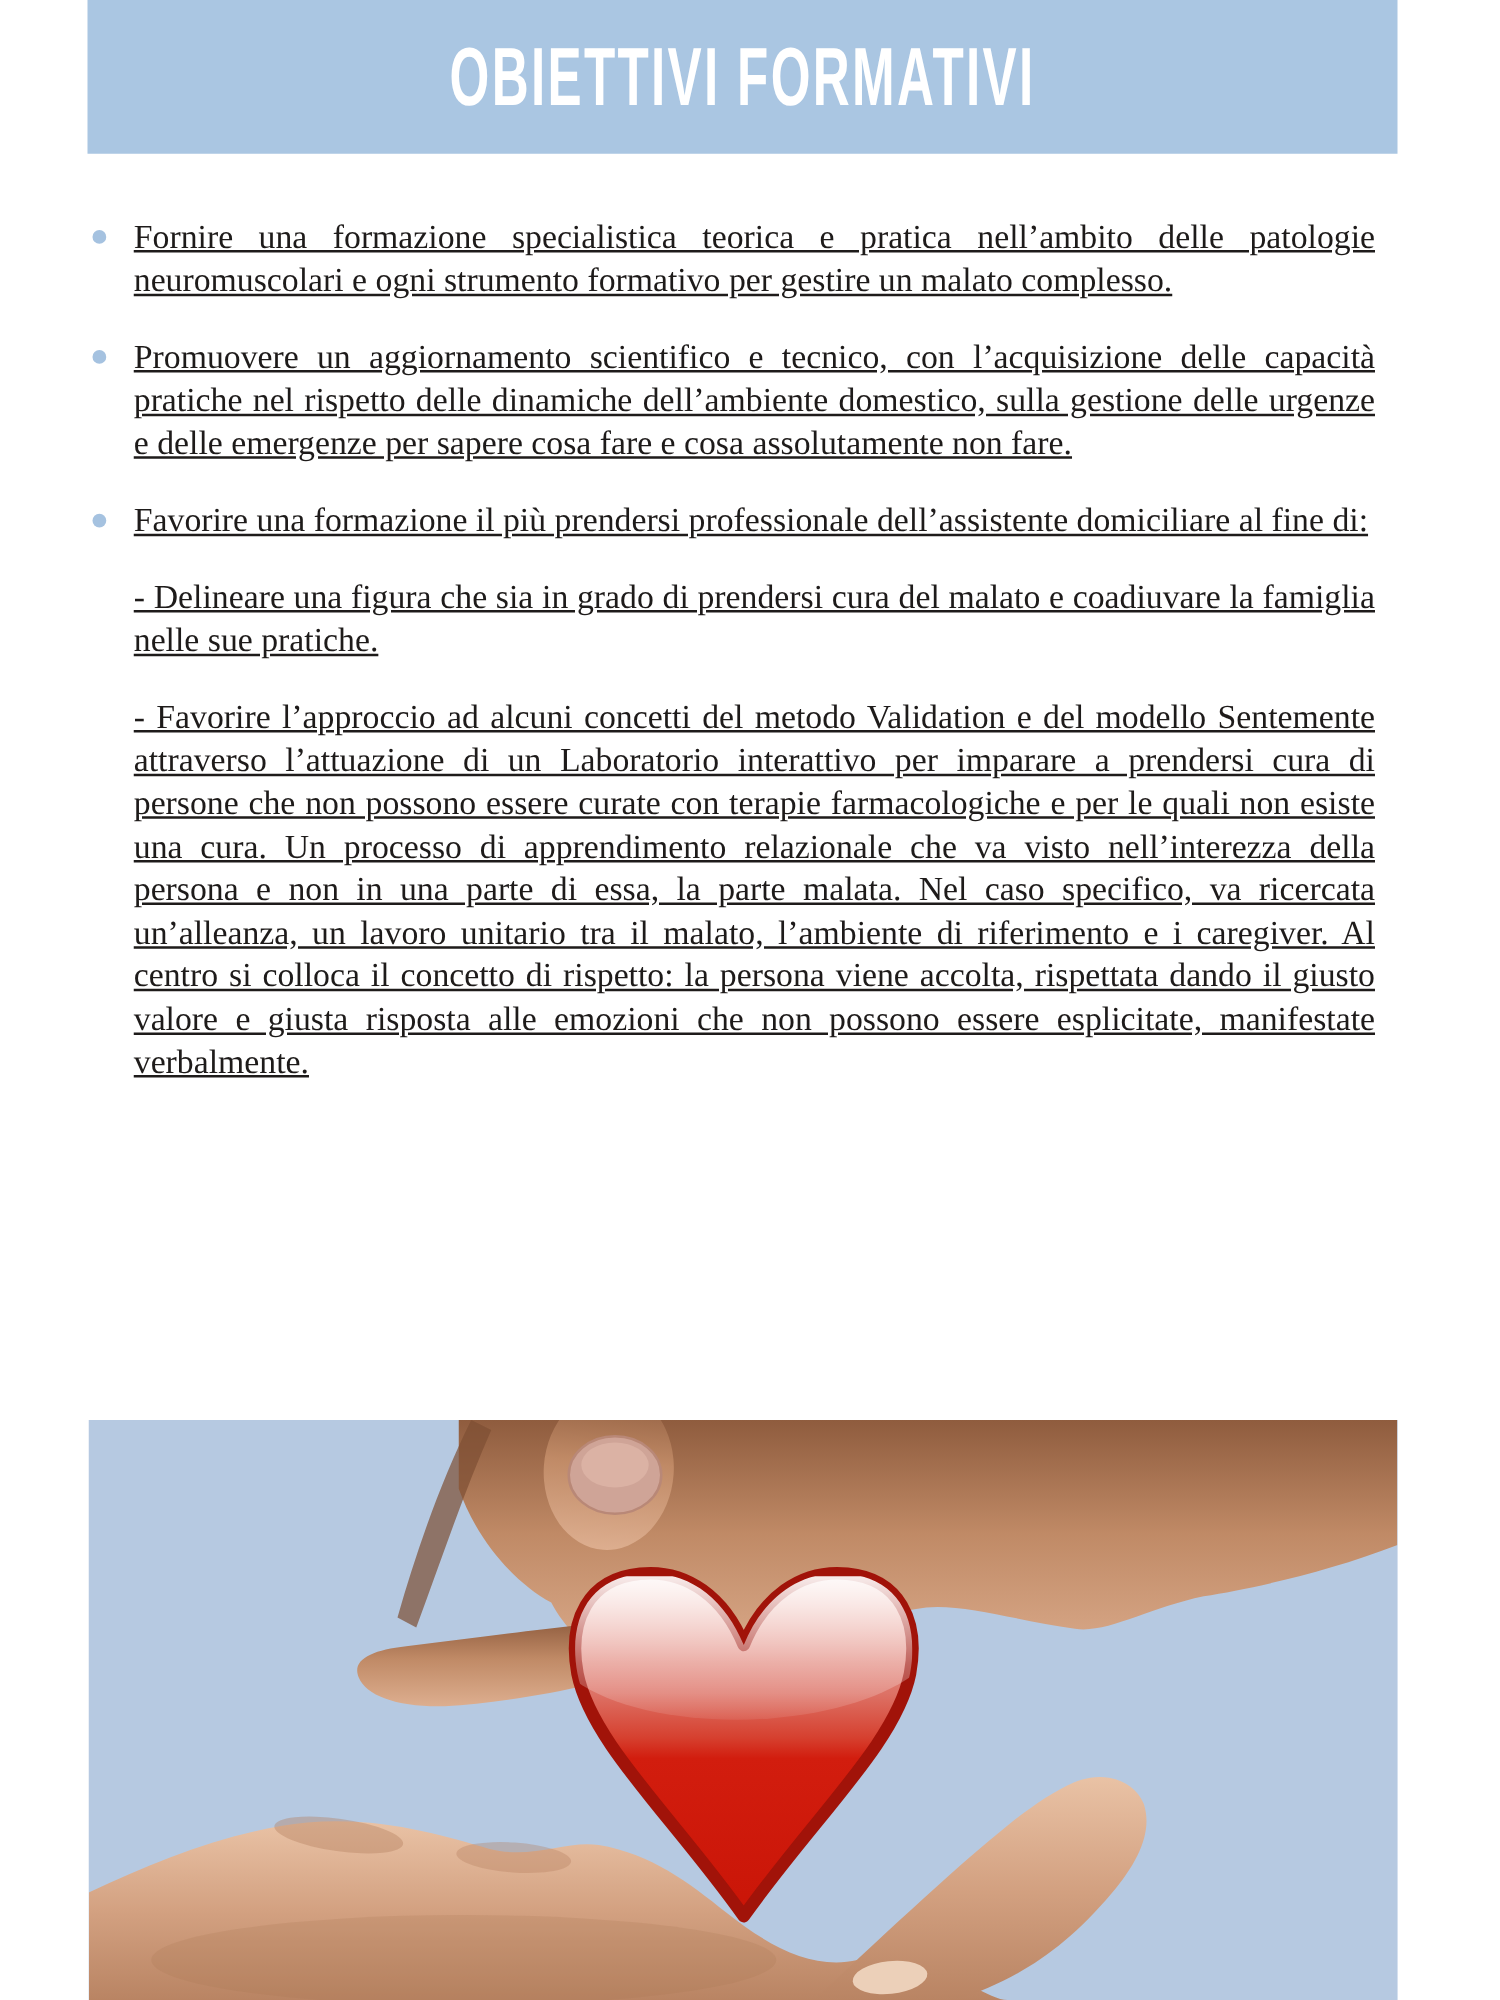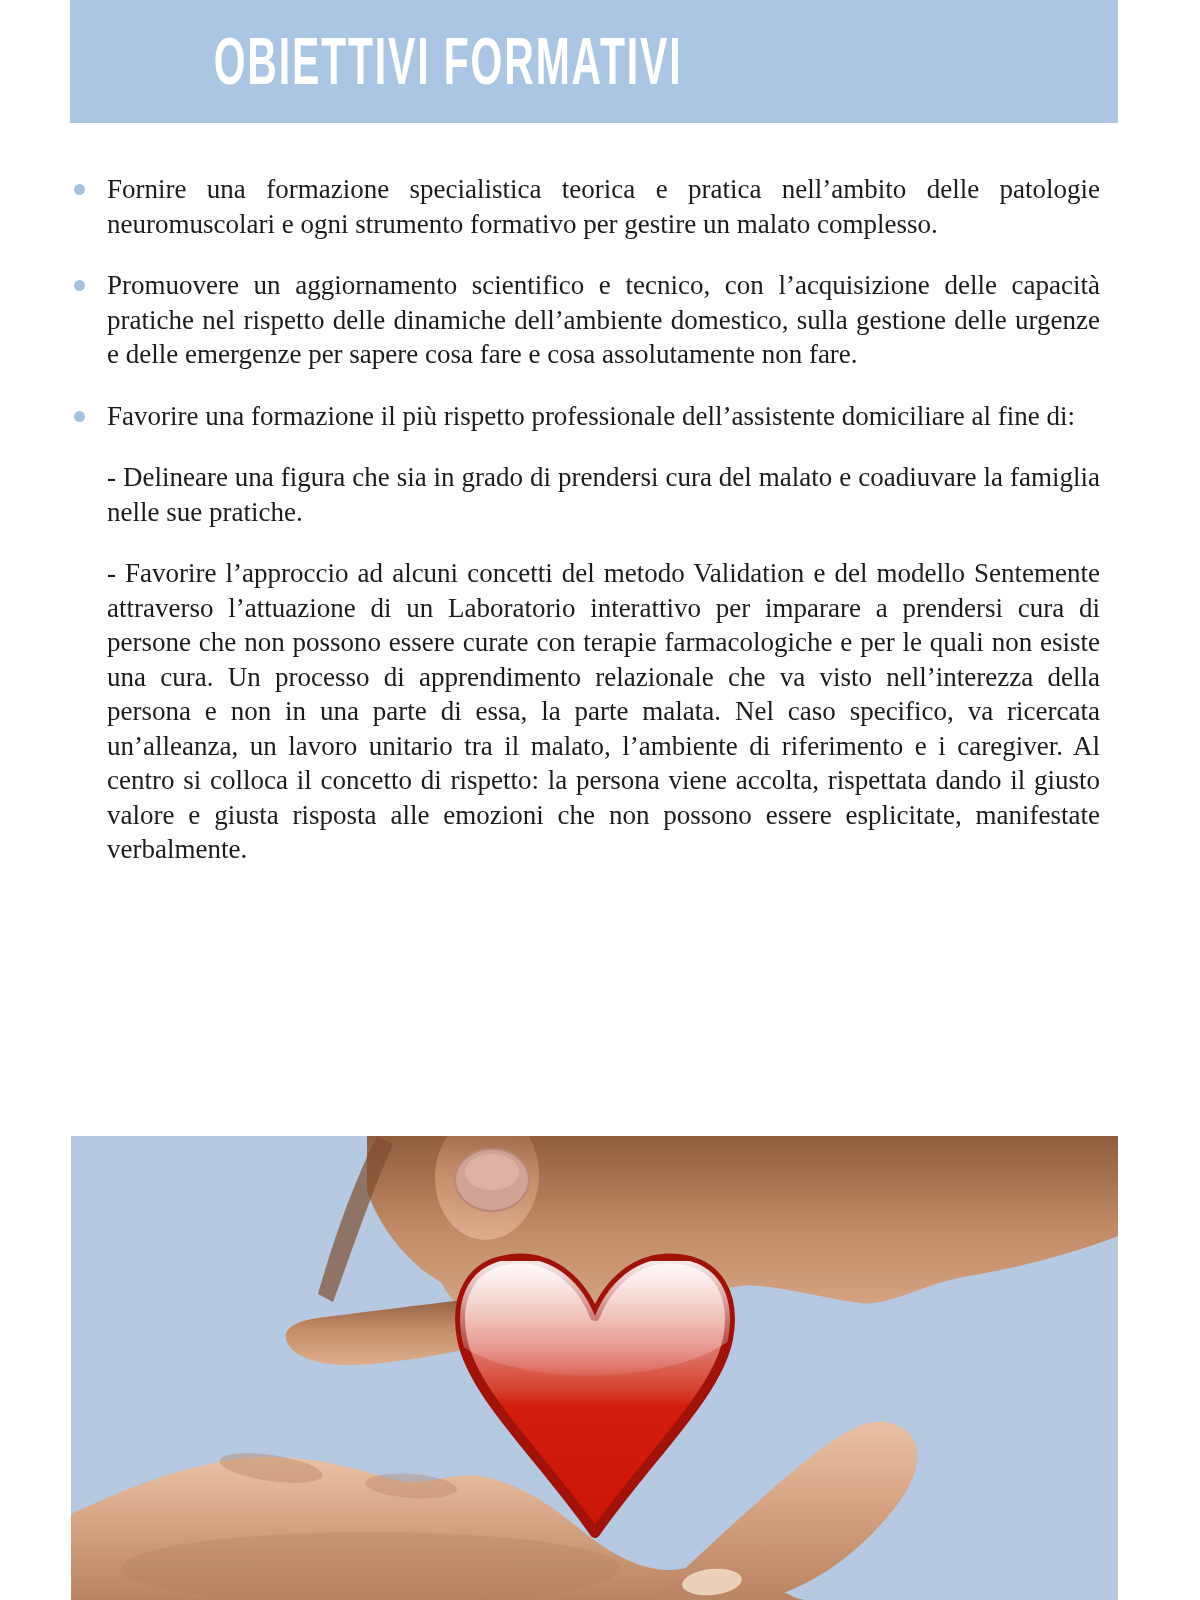--- a/index.html
+++ b/index.html
@@ -9,21 +9,21 @@
     width: 1200px; height: 1600px;
     background: #ffffff;
     position: relative;
     font-family: "Liberation Serif", serif;
     overflow: hidden;
   }
   .banner {
     position: absolute; left: 70px; top: 0;
     width: 1048px; height: 123px;
     background: #aac6e2;
-    text-align: left;
+    text-align: center;
     line-height: 123px;
     overflow: hidden;
   }
   .banner-title {
     display: inline-block;
     transform: scaleX(0.62);
     transform-origin: 50% 50%;
     font-family: "Liberation Sans", sans-serif;
     font-weight: bold;
     font-size: 66px;
@@ -31,20 +31,21 @@
     color: #ffffff;
     white-space: nowrap;
   }
   .content {
     position: absolute; left: 71px; top: 172px;
     width: 1029px;
     font-size: 27px;
     line-height: 34.5px;
     color: #1e1b1a;
     text-align: justify;
+    text-decoration: underline;
   }
   .bullet-list { list-style: none; }
   .bullet-item {
     position: relative;
     padding-left: 36px;
     margin-bottom: 27px;
   }
   .bullet-dot {
     position: absolute;
     left: 3px; top: 12px;
@@ -78,21 +79,21 @@
       <li class="bullet-item">
         <span class="bullet-dot"></span>
         <span>Fornire una formazione specialistica teorica e pratica nell’ambito delle patologie neuromuscolari e ogni strumento formativo per gestire un malato complesso.</span>
       </li>
       <li class="bullet-item">
         <span class="bullet-dot"></span>
         <span>Promuovere un aggiornamento scientifico e tecnico, con l’acquisizione delle capacità pratiche nel rispetto delle dinamiche dell’ambiente domestico, sulla gestione delle urgenze e delle emergenze per sapere cosa fare e cosa assolutamente non fare.</span>
       </li>
       <li class="bullet-item">
         <span class="bullet-dot"></span>
-        <span>Favorire una formazione il più rispetto professionale dell’assistente domiciliare al fine di:</span>
+        <span>Favorire una formazione il più prendersi professionale dell’assistente domiciliare al fine di:</span>
       </li>
     </ul>
     <p class="sub-item">- Delineare una figura che sia in grado di  prendersi cura del malato e coadiuvare la famiglia  nelle sue pratiche.</p>
     <p class="sub-item">- Favorire l’approccio ad alcuni concetti del metodo Validation e del modello Sentemente attraverso l’attuazione di un Laboratorio interattivo  per imparare a  prendersi cura di persone che non possono essere curate con terapie farmacologiche e per le quali non esiste una cura. Un processo di apprendimento relazionale che va visto nell’interezza della persona e non in una parte di essa, la parte malata. Nel caso specifico, va ricercata un’alleanza, un lavoro unitario tra il malato, l’ambiente di riferimento e i caregiver. Al centro si colloca il concetto di rispetto: la persona viene accolta, rispettata dando il giusto valore e giusta risposta alle emozioni che non possono essere esplicitate, manifestate verbalmente.</p>
   </main>
 
   <figure class="photo" aria-label="Two open hands cradling a glossy red heart on a light blue background">
     <svg viewBox="0 0 1047 464" xmlns="http://www.w3.org/2000/svg">
       <defs>
         <linearGradient id="skinTop" x1="0" y1="0" x2="0" y2="1">

